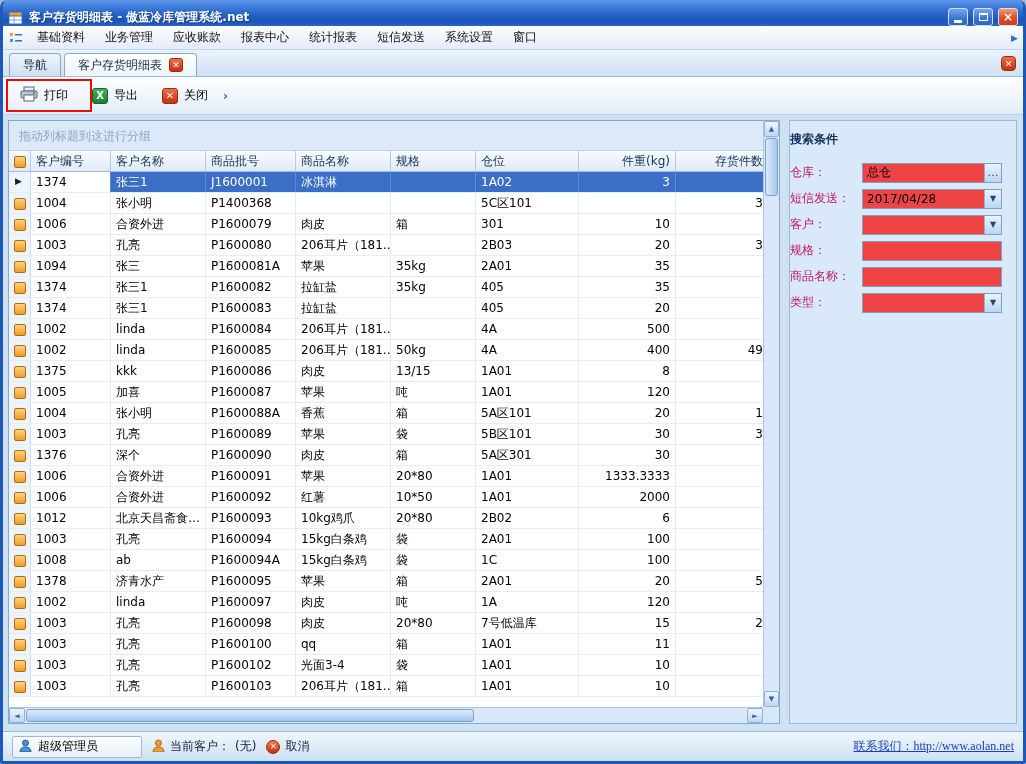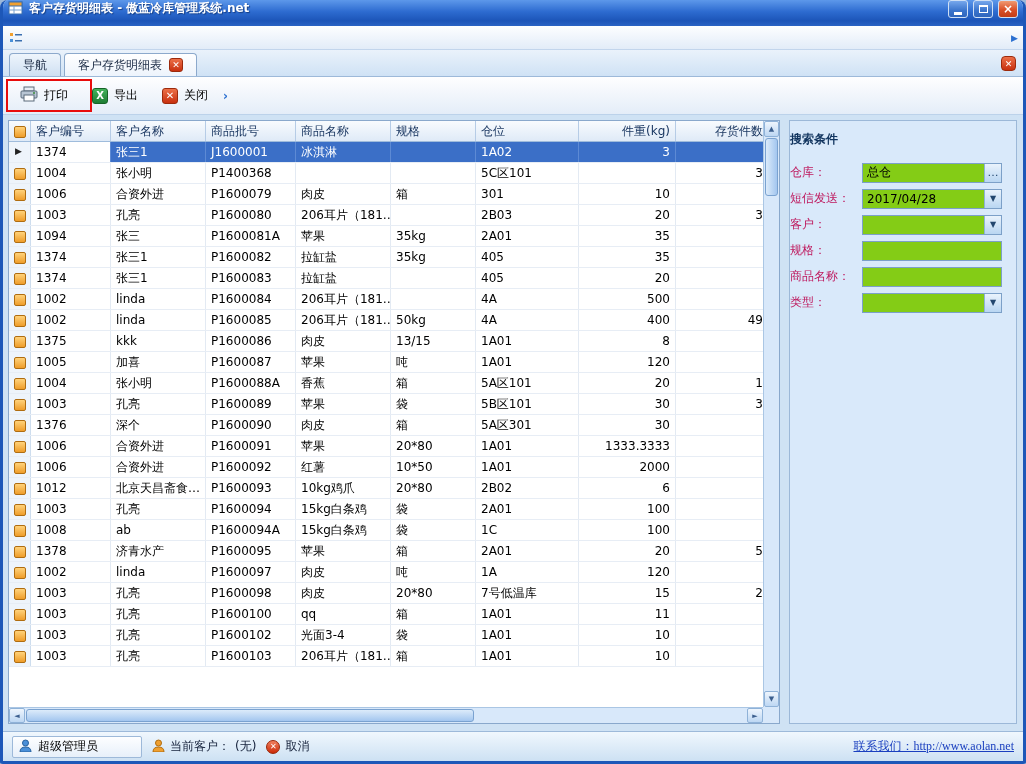--- a/index.html
+++ b/index.html
@@ -4,21 +4,21 @@
 <style>
   * { box-sizing: border-box; margin: 0; padding: 0; }
   html,body { background:#9db8d9; }
   body { font-family:"DejaVu Sans","Liberation Sans",sans-serif; font-size:12px; }
 
   .window { width:1026px; height:764px; border:3px solid #1d57b8; border-top:none;
             border-radius:8px 8px 3px 3px; overflow:hidden; display:flex; flex-direction:column;
             background:#cfe2f4; }
 
   
-  .titlebar { height:26px; flex:0 0 26px; display:flex; align-items:flex-start; gap:5px; padding:0 5px;
+  .titlebar { height:26px; flex:0 0 26px; display:flex; align-items:flex-end; gap:5px; padding:0 5px;
               background:linear-gradient(180deg,#5d98ea 0%,#2d6bd0 45%,#1c55b8 80%,#2a63c4 100%); }
   .title-icon { width:16px; height:16px; display:inline-block; }
   .title-text { flex:1; color:#fff; font-weight:bold; text-shadow:1px 1px 1px #163f85;
                 white-space:nowrap; overflow:hidden; }
   .win-btn { width:20px; height:18px; border:1px solid #cfe0f5; border-radius:3px; color:#fff;
              display:flex; align-items:center; justify-content:center;
              background:linear-gradient(#76a7ec,#3a74cc 60%,#2f66bd); }
   .win-btn .min-glyph { width:8px; height:3px; background:#fff; margin-top:8px; }
   .win-btn .max-glyph { width:9px; height:8px; border:1px solid #fff; border-top:2px solid #fff; }
   .win-btn.close { background:linear-gradient(#f09a72,#da5028 55%,#c23d18); font-size:12px; font-weight:bold; }
@@ -102,21 +102,21 @@
             border:1px solid #7aa2d0; border-radius:3px; }
   .sb-track { flex:1 1 auto; }
   .sb-corner { position:absolute; right:0; bottom:0; width:16px; height:16px; background:#d8e8fa; }
 
   
   .search-panel { flex:1 1 auto; background:#d9e9fa; border:1px solid #9cb8d8; padding:10px 0;
                   display:flex; flex-direction:column; }
   .search-title { font-weight:bold; color:#12355f; margin-bottom:14px; }
   .sfield { display:flex; align-items:center; margin-bottom:5px; height:21px; }
   .slabel { width:72px; color:#be185d; white-space:nowrap; }
-  .sinput { width:140px; height:20px; background:#84cc16; border:1px solid #7ca0c8; display:flex;gap:24px; }
+  .sinput { width:140px; height:20px; background:#ef4444; border:1px solid #7ca0c8; display:flex;gap:24px; }
   .sinput input { flex:1 1 auto; min-width:0; border:none; outline:none; padding:0 4px;
                   font:inherit; background:transparent; color:#000; }
   .sbtn { flex:0 0 17px; background:linear-gradient(#eaf3fc,#b9d6f2); border-left:1px solid #8fb2d8;
           color:#23476f; font-size:8px; display:flex; align-items:center; justify-content:center; }
   .sbtn.ellipsis { font-size:11px; line-height:8px; }
   .search-btn { margin:118px auto 0; width:98px; height:35px; border:1px solid #4a7ab8; border-radius:4px;
                 background:linear-gradient(#f6fbff,#d6e8f9 45%,#bcd8f2); box-shadow:0 0 6px rgba(80,150,240,.9);
                 display:flex; align-items:center; justify-content:center; gap:7px; color:#10294a; }
 
   
@@ -158,20 +158,30 @@
 
   <div class="menubar">
     <span class="menu-grip">
       <svg width="14" height="14">
           <rect x="1" y="2" width="3" height="3" fill="#f0a030"></rect>
           <rect x="6" y="3" width="7" height="1.5" fill="#3a6fb0"></rect>
           <rect x="1" y="8" width="3" height="3" fill="#4a90d9"></rect>
           <rect x="6" y="9" width="7" height="1.5" fill="#3a6fb0"></rect>
         </svg>
     </span>
+    <div class="menu-items">
+        <div class="menu-item">基础资料</div>
+        <div class="menu-item">业务管理</div>
+        <div class="menu-item">应收账款</div>
+        <div class="menu-item">报表中心</div>
+        <div class="menu-item">统计报表</div>
+        <div class="menu-item">短信发送</div>
+        <div class="menu-item">系统设置</div>
+        <div class="menu-item">窗口</div>
+      </div>
     <span class="menu-overflow">▶</span>
   </div>
 
   <div class="tabbar">
     <div class="tab">
       <span>导航</span>
     </div>
     <div class="tab active">
       <span>客户存货明细表</span>
       <span class="tab-close">✕</span>
@@ -200,20 +210,21 @@
       <span>关闭</span>
     </div>
     <span class="tool-overflow">›</span>
     <div class="print-highlight"></div>
   </div>
 
   <div class="main">
 
     <div class="grid-wrap">
       <div class="grid-main">
+        <div class="group-hint">拖动列标题到这进行分组</div>
         <div class="grid-header">
           <div class="ind-h"></div>
 
         <div class="hcell col0">客户编号</div>
             <div class="hcell col1">客户名称</div>
             <div class="hcell col2">商品批号</div>
             <div class="hcell col3">商品名称</div>
             <div class="hcell col4">规格</div>
             <div class="hcell col5">仓位</div>
             <div class="hcell col6 num">件重(kg)</div>

